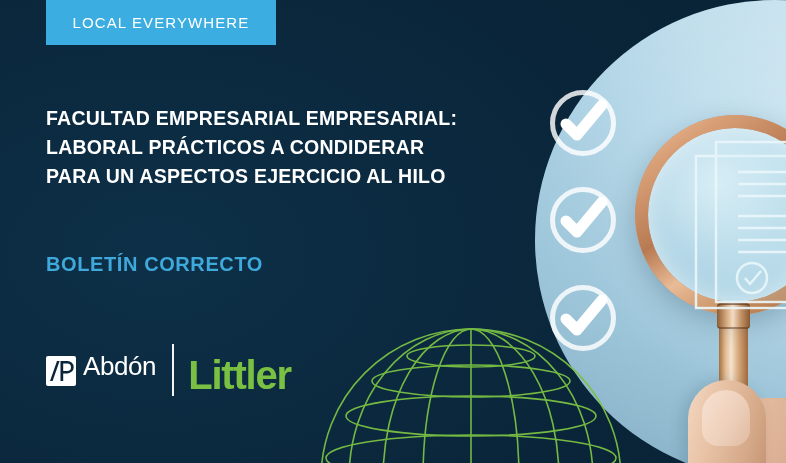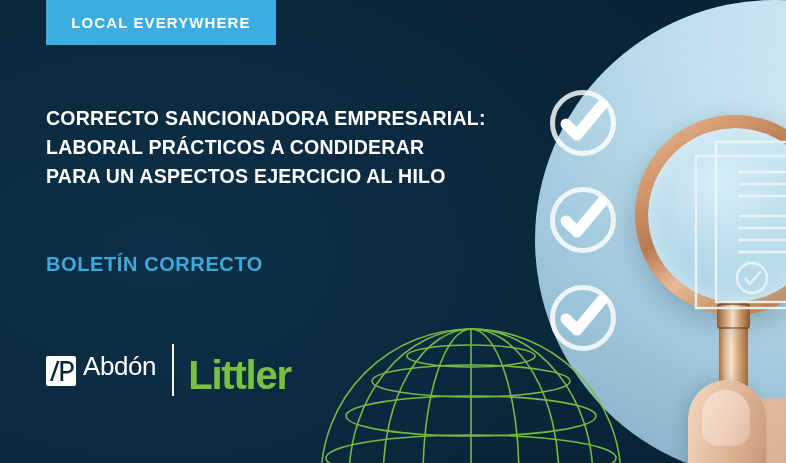--- a/index.html
+++ b/index.html
@@ -179,21 +179,21 @@
     width: 230px;
     height: 45px;
     background: #3bade0;
     display: flex;
     align-items: center;
     justify-content: center;
   }
   .badge-label {
     color: #ffffff;
     font-size: 15px;
-    font-weight: bold;
+    font-weight: normal;
     letter-spacing: 1.1px;
   }
 
   .headline {
     position: absolute;
     left: 46px;
     top: 104px;
     width: 470px;
     color: #ffffff;
     font-size: 19.5px;
@@ -345,21 +345,21 @@
       <ellipse cx="153" cy="228" rx="134" ry="25"></ellipse>
       <ellipse cx="153" cy="270" rx="102" ry="22"></ellipse>
     </g>
   </svg>
 
   <div class="badge">
     <span class="badge-label">LOCAL EVERYWHERE</span>
   </div>
 
   <div class="headline">
-    <div>CORRECTO SANCIONADORA EMPRESARIAL:</div>
+    <div>FACULTAD EMPRESARIAL EMPRESARIAL:</div>
     <div>LABORAL PRÁCTICOS A CONDIDERAR</div>
     <div>PARA UN ASPECTOS EJERCICIO AL HILO</div>
   </div>
 
   <div class="subhead">BOLETÍN CORRECTO</div>
 
   <div class="logo">
     <div class="logo-left">
       <svg class="logo-mark" viewBox="0 0 30 30">
         <rect x="0" y="0" width="30" height="30" rx="2" fill="#ffffff"></rect>

